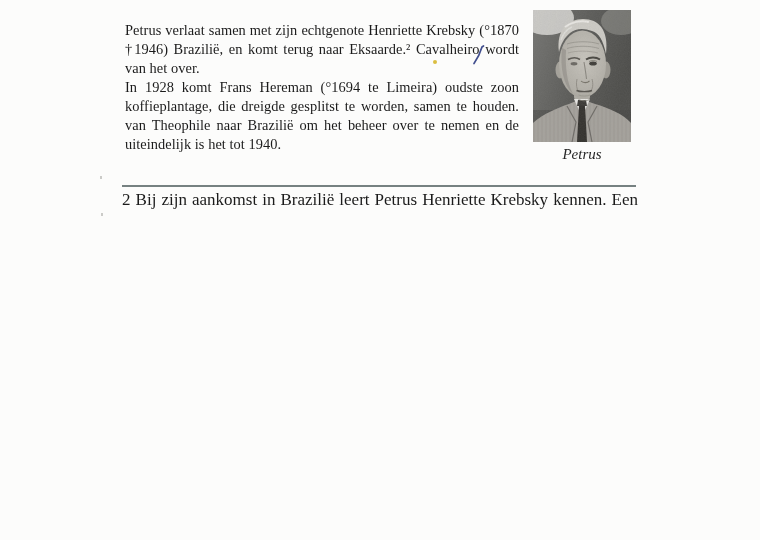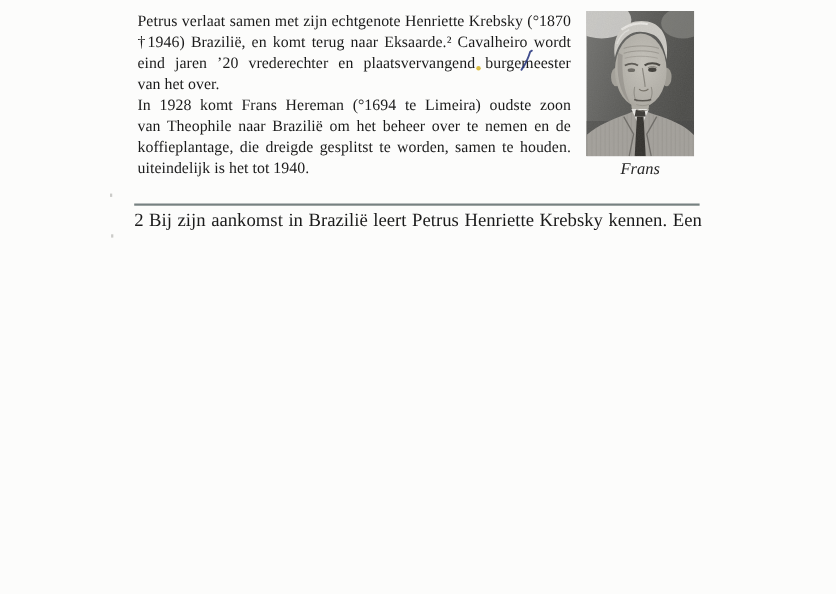--- a/index.html
+++ b/index.html
@@ -3,21 +3,21 @@
 <meta charset="utf-8">
 <style>
   html,body { margin:0; padding:0; background:#ffffff; }
   .page {
     position:relative; width:760px; height:540px;
     background:#fcfcfb; overflow:hidden;
     font-family:"Liberation Serif", serif; color:#1b1b1b;
   }
   
   .main-text {
-    position:absolute; left:125px; top:11px; width:394px;
+    position:absolute; left:125px; top:21px; width:394px;
     font-size:14.4px; line-height:19px; letter-spacing:0.05px;
   }
   .tline { height:19px; text-align:justify; text-align-last:justify; overflow:hidden; white-space:normal; }
   .tline.end { text-align-last:left; }
   
   .photo-figure { position:absolute; left:533px; top:10px; width:98px; margin:0; }
   .photo { width:98px; height:132px; display:block; }
   .photo svg { display:block; }
   .caption {
     display:block; margin-top:4px; text-align:center;
@@ -46,25 +46,24 @@
   .speck.s2 { left:101px; top:213px; width:2px; height:3px; }
 </style>
 </head>
 <body>
 
 <div class="page">
 
   <div class="main-text">
     <div class="tline">Petrus verlaat samen met zijn echtgenote Henriette Krebsky (°1870</div>
     <div class="tline">†1946) Brazilië, en komt terug naar Eksaarde.² Cavalheiro wordt</div>
-    <div class="tline">eind jaren ’20 vrederechter en plaatsvervangend burgemeester</div>
     <div class="tline end">van het over.</div>
     <div class="tline">In 1928 komt Frans Hereman (°1694 te Limeira) oudste zoon</div>
+    <div class="tline">koffieplantage, die dreigde gesplitst te worden, samen te houden.</div>
     <div class="tline">van Theophile naar Brazilië om het beheer over te nemen en de</div>
-    <div class="tline">koffieplantage, die dreigde gesplitst te worden, samen te houden.</div>
     <div class="tline end">uiteindelijk is het tot 1940.</div>
   </div>
 
   <figure class="photo-figure">
     <div class="photo">
       <svg width="98" height="132" viewBox="0 0 98 132" xmlns="http://www.w3.org/2000/svg">
         <defs>
           <linearGradient id="bgG" x1="0" y1="0" x2="1" y2="0.4">
             <stop offset="0" stop-color="#757572"></stop>
             <stop offset="0.55" stop-color="#5a5a57"></stop>
@@ -130,21 +129,21 @@
         <path d="M44,69 C42.8,74 43.5,79 46,82.5" fill="none" stroke="#8d8a82" stroke-width="0.9"></path>
         <path d="M59,69 C60.5,74 59.8,79 57,82.5" fill="none" stroke="#8d8a82" stroke-width="0.9"></path>
 
         <path d="M43.5,80.5 C47.5,82 55,82 59,80.5" fill="none" stroke="#55524c" stroke-width="1.4"></path>
         <path d="M45.5,85 C49,86.4 53.5,86.4 57,85" fill="none" stroke="#9b988f" stroke-width="0.9"></path>
         <path d="M45.5,89.5 C48.5,91.2 54,91.2 57,89.5" fill="none" stroke="#8d8a82" stroke-width="0.8"></path>
 
         <rect width="98" height="132" filter="url(#grain)" opacity="0.45"></rect>
       </svg>
     </div>
-    <figcaption class="caption">Frans</figcaption>
+    <figcaption class="caption">Petrus</figcaption>
   </figure>
 
   <div class="footnote-rule"></div>
   <div class="footnote">
     <div class="fline j">2 Bij zijn aankomst in Brazilië leert Petrus Henriette Krebsky kennen. Een meisje geboren</div>
   </div>
 
   <svg class="pen-mark" width="16" height="22" viewBox="0 0 16 22" xmlns="http://www.w3.org/2000/svg">
     <path d="M12,2 C10.5,7 8,13 4,18.5 M12,2 L13.5,1" fill="none" stroke="#27357e" stroke-width="1.7" stroke-linecap="round" opacity="0.88"></path>
   </svg>

